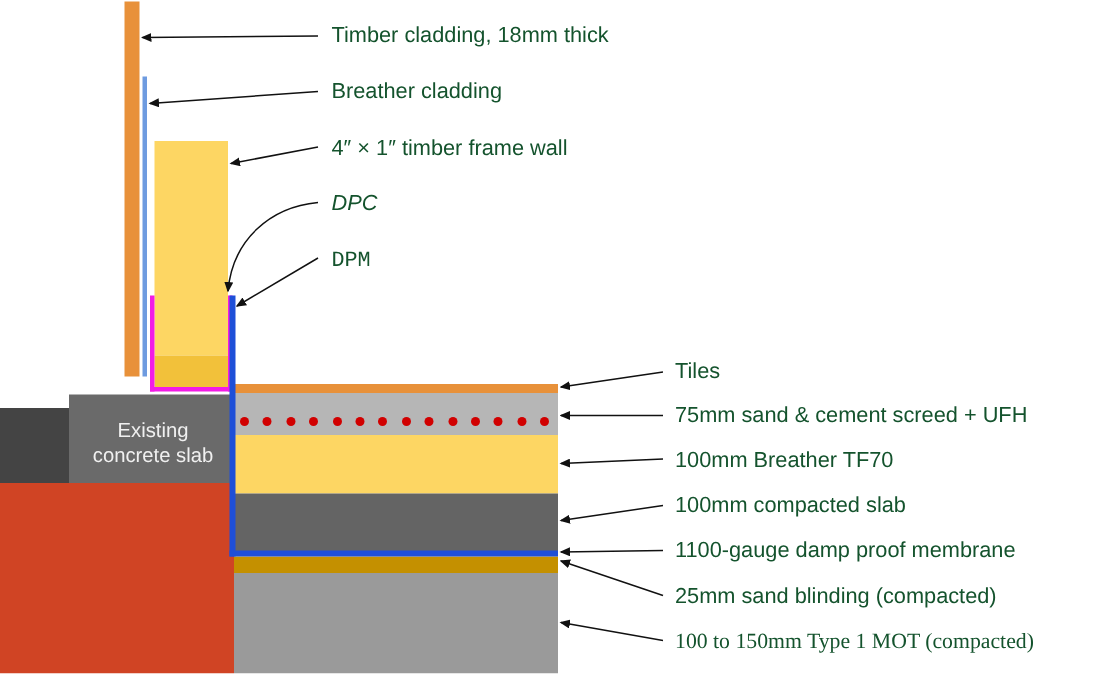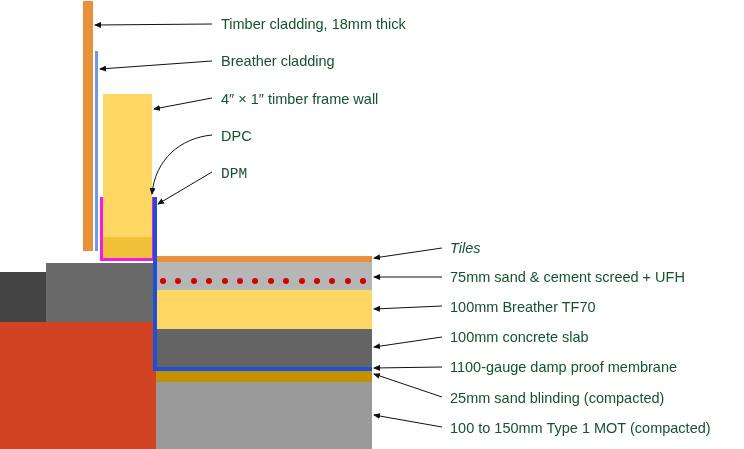--- a/index.html
+++ b/index.html
@@ -12,20 +12,22 @@
   </style>
 </head>
 <body>
 
 <div class="abs" style="left:0; top:321px; width:156px; height:128px; background:#D04424;"></div>
 
 <div class="abs" style="left:0; top:272px; width:46px; height:50px; background:#444444;"></div>
 
 <div class="abs" style="left:46px; top:263px; width:110px; height:59px; background:#6A6A6A;"></div>
 <div class="slab-text" style="left:52px; top:278px; width:100px;">
+  <div>Existing</div>
+  <div>concrete slab</div>
 </div>
 
 <div class="abs" style="left:156px; top:256px; width:216px; height:6px; background:#E8913A;"></div>
 <div class="abs" style="left:156px; top:262px; width:216px; height:28px; background:#B6B6B6;"></div>
 <div class="abs" style="left:156px; top:290px; width:216px; height:39px; background:#FDD663;"></div>
 <div class="abs" style="left:156px; top:329px; width:216px; height:40px; background:#646464;"></div>
 <div class="abs" style="left:156px; top:371px; width:216px; height:11px; background:#C49000;"></div>
 <div class="abs" style="left:156px; top:382px; width:216px; height:67px; background:#9A9A9A;"></div>
 
 <div id="ufh-pipes">
@@ -73,22 +75,22 @@
     <line x1="442" y1="337" x2="374" y2="347"></line>
     <line x1="442" y1="367" x2="374" y2="368"></line>
     <line x1="442" y1="397" x2="374" y2="374"></line>
     <line x1="442" y1="427" x2="374" y2="415"></line>
   </g>
 </svg>
 
 <div class="label" style="left:221px; top:16px;">Timber cladding, 18mm thick</div>
 <div class="label" style="left:221px; top:53px;">Breather cladding</div>
 <div class="label" style="left:221px; top:91px;">4″ × 1″ timber frame wall</div>
-<div class="label" style="left:221px; top:128px;">DPC</div>
+<div class="label" style="left:221px; top:128px;font-style:italic;">DPC</div>
 <div class="label" style="left:221px; top:166px;font-family:Liberation Mono, monospace;">DPM</div>
 
-<div class="label" style="left:450px; top:240px;font-style:italic;">Tiles</div>
+<div class="label" style="left:450px; top:240px;">Tiles</div>
 <div class="label" style="left:450px; top:269px;">75mm sand &amp; cement screed + UFH</div>
 <div class="label" style="left:450px; top:299px;">100mm Breather TF70</div>
-<div class="label" style="left:450px; top:329px;">100mm concrete slab</div>
+<div class="label" style="left:450px; top:329px;">100mm compacted slab</div>
 <div class="label" style="left:450px; top:359px;">1100-gauge damp proof membrane</div>
 <div class="label" style="left:450px; top:390px;">25mm sand blinding (compacted)</div>
-<div class="label" style="left:450px; top:420px;">100 to 150mm Type 1 MOT (compacted)</div>
+<div class="label" style="left:450px; top:420px;font-family:Liberation Serif, serif;">100 to 150mm Type 1 MOT (compacted)</div>
 
 </body></html>

